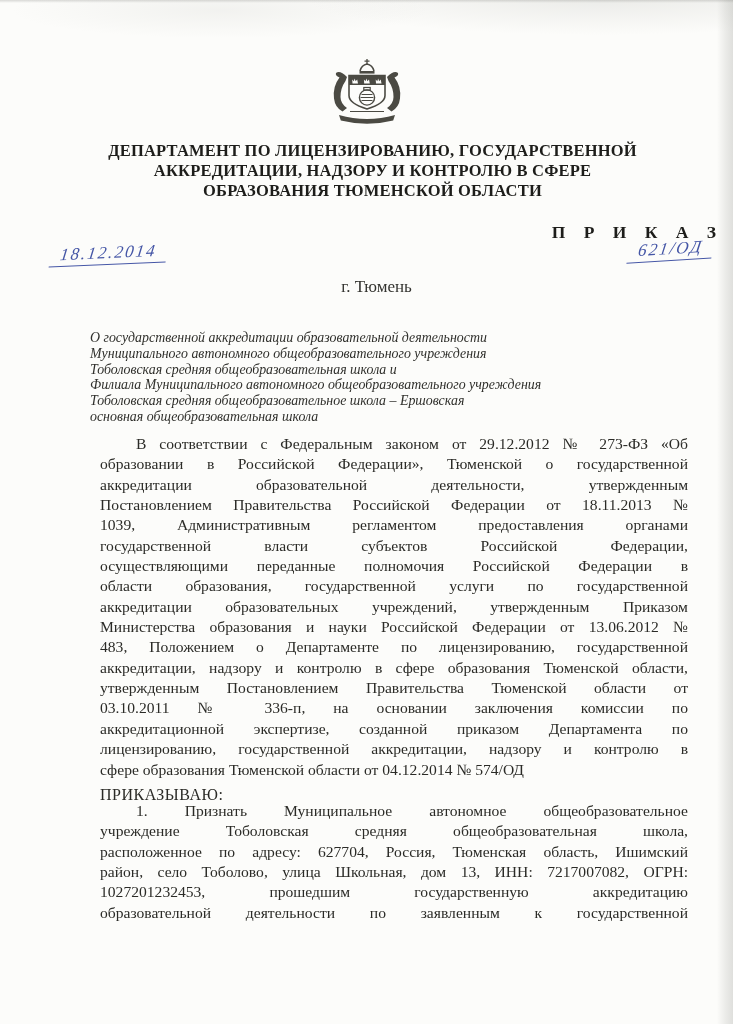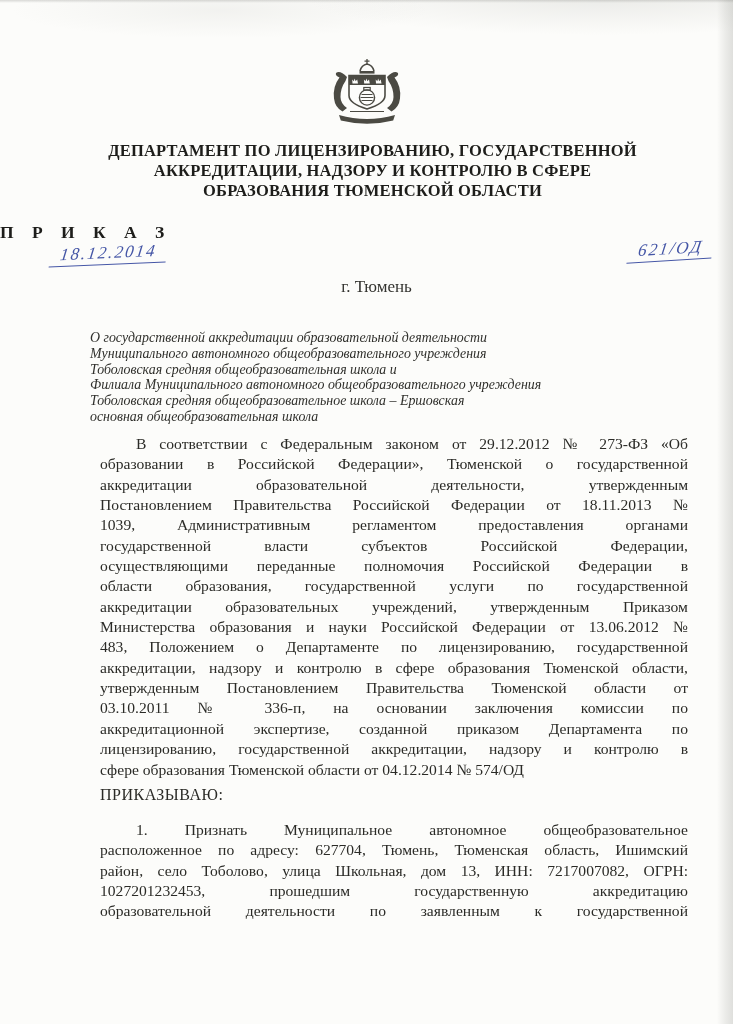--- a/index.html
+++ b/index.html
@@ -38,21 +38,21 @@
     line-height: 20px;
     color: #1d1d1a;
     letter-spacing: 0.2px;
   }
 
   .order-word {
     position: absolute;
     top: 222px;
     left: 0;
     right: 10px;
-    text-align: left;
+    text-align: right;
     font-weight: bold;
     font-size: 17.5px;
     letter-spacing: 7px;
     color: #1d1d1a;
   }
 
   .meta-row {
     position: absolute;
     top: 243px;
     left: 50px;
@@ -106,21 +106,21 @@
   }
   .para .line {
     text-align: justify;
     text-align-last: justify;
     text-justify: inter-word;
     white-space: normal;
   }
   .para .line:first-child { text-indent: 36px; }
   .para.last-left .line:last-child { text-align-last: left; }
   .para1 { top: 434px; }
-  .para2 { top: 820px; }
+  .para2 { top: 801px; }
 
   .directive {
     position: absolute;
     top: 786px;
     left: 100px;
     font-size: 16px;
     letter-spacing: 0.5px;
     color: #2b2b27;
   }
 </style>
@@ -201,19 +201,20 @@
       <div class="line">03.10.2011 № 336-п, на основании заключения комиссии по</div>
       <div class="line">аккредитационной экспертизе, созданной приказом Департамента по</div>
       <div class="line">лицензированию, государственной аккредитации, надзору и контролю в</div>
       <div class="line">сфере образования Тюменской области от 04.12.2014 № 574/ОД</div>
     </div>
 
   <div class="directive">ПРИКАЗЫВАЮ:</div>
 
   <div class="para para2">
       <div class="line">1. Признать Муниципальное автономное общеобразовательное</div>
-      <div class="line">расположенное по адресу: 627704, Тюмень, Тюменская область, Ишимский</div>
+      <div class="line">учреждение Тоболовская средняя общеобразовательная школа,</div>
+      <div class="line">расположенное по адресу: 627704, Россия, Тюменская область, Ишимский</div>
       <div class="line">район, село Тоболово, улица Школьная, дом 13, ИНН: 7217007082, ОГРН:</div>
       <div class="line">1027201232453, прошедшим государственную аккредитацию</div>
       <div class="line">образовательной деятельности по заявленным к государственной</div>
     </div>
 
 </div>
 
 </body></html>

